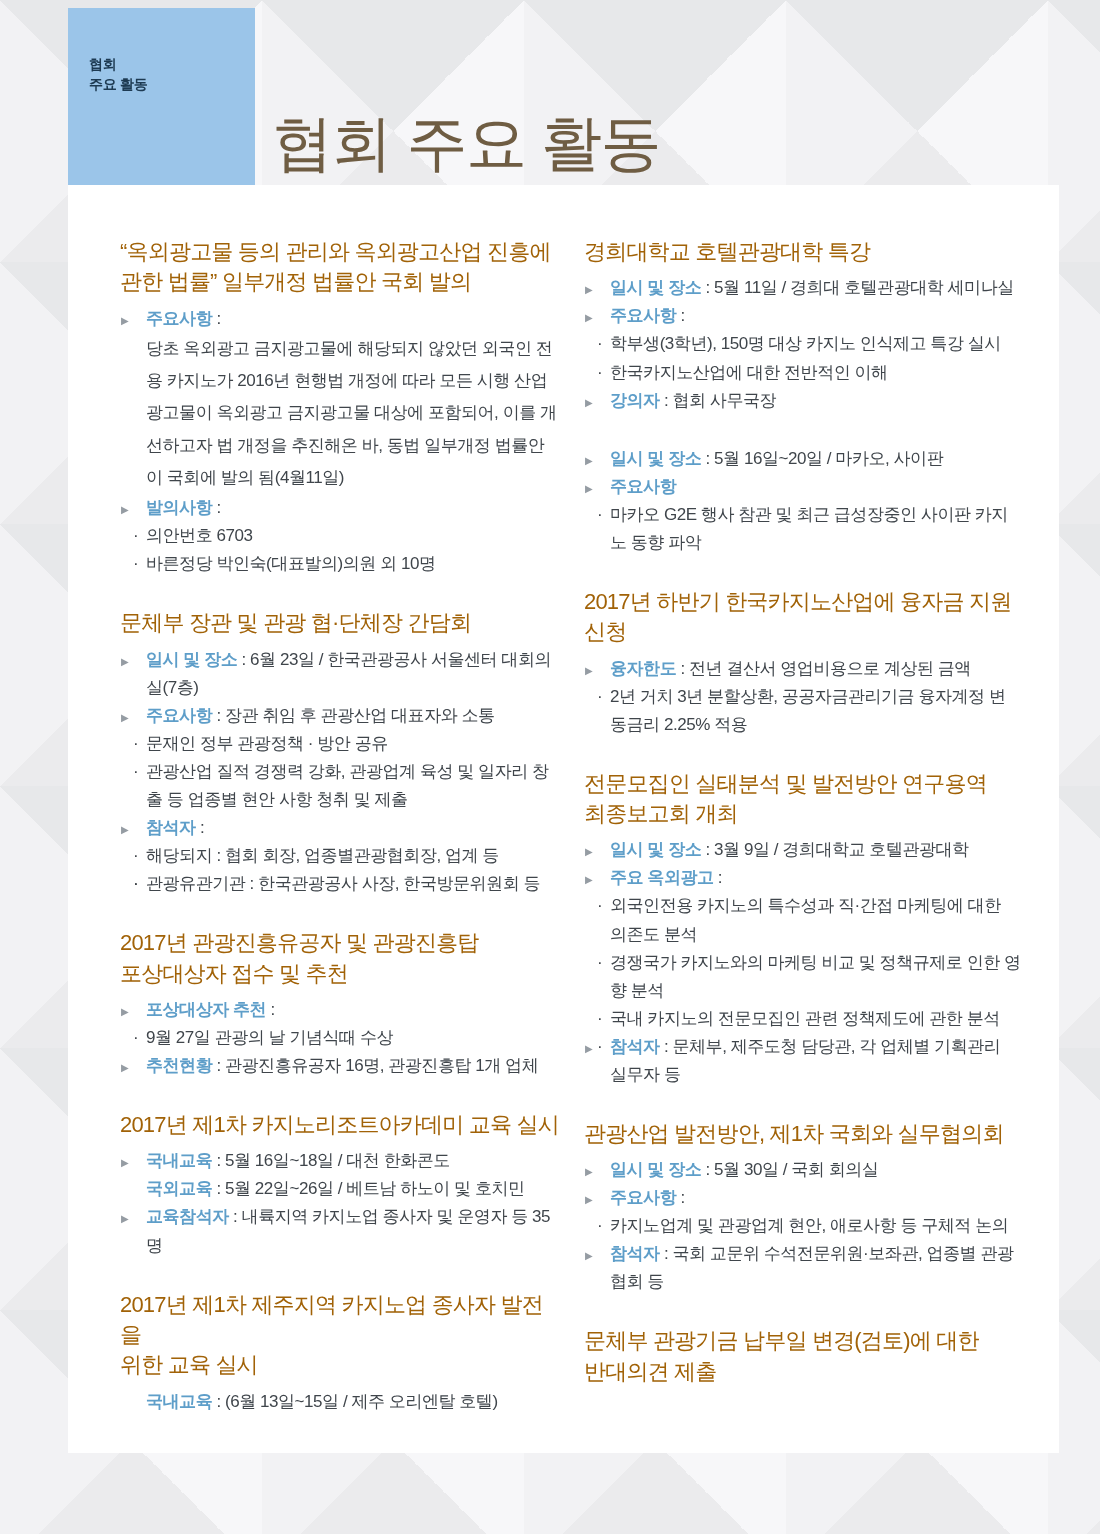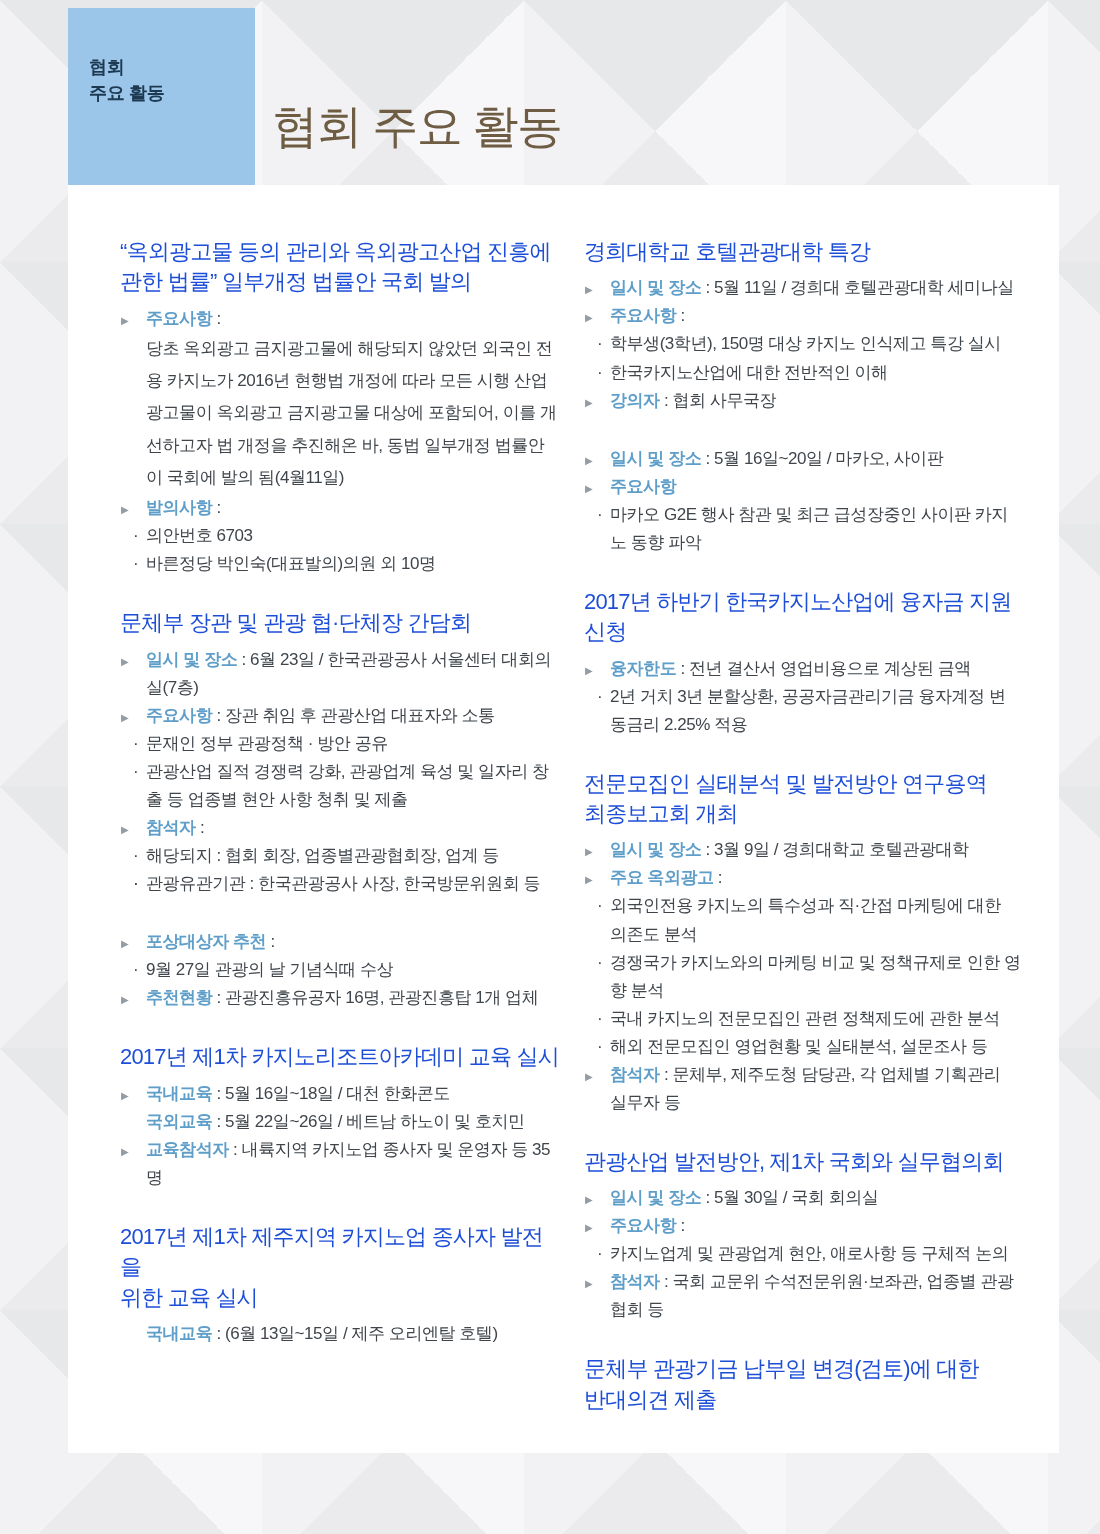--- a/index.html
+++ b/index.html
@@ -12,37 +12,37 @@
       #f7f7f9 0 90deg, #ebebed 90deg 180deg,
       #f2f2f4 180deg 270deg, #e7e8ea 270deg 360deg);
     background-size:262px 262px;
   }
   .tab{
     position:absolute; left:68px; top:8px; width:187px; height:177px;
     background:#9bc5e9; z-index:2;
   }
   .tab-text{
     position:absolute; left:21px; top:46px;
-    font-size:18px; font-weight:700; line-height:1.45;
+    font-size:14px; font-weight:700; line-height:1.45;
     color:#1d3a52; letter-spacing:-0.3px;
   }
   .page-title{
-    position:absolute; left:272px; top:96px;
-    font-size:46px; font-weight:400; color:#6f5d43;
+    position:absolute; left:272px; top:103px;
+    font-size:61px; font-weight:400; color:#6f5d43;
     letter-spacing:-1.5px; z-index:2;
   }
   .card{
     position:absolute; left:68px; top:185px; width:991px; height:1268px;
     background:#ffffff; overflow:hidden;
     padding:52px 38px 40px 52px;
   }
   .cols{ display:grid; grid-template-columns:440px 1fr; column-gap:24px; }
   .sec{ margin-bottom:30px; }
   .sec-title{
-    font-size:22px; font-weight:400; color:#1d4ed8;
+    font-size:22px; font-weight:400; color:#a16207;
     line-height:1.38; letter-spacing:-0.8px; margin-bottom:7px;
   }
   .item{
     position:relative; padding-left:26px;
     font-size:17px; line-height:1.65; color:#3f454b;
     letter-spacing:-0.45px;
   }
   .item .arrow{
     position:absolute; left:1px; top:8px;
     font-size:10px; color:#959ca3;
@@ -80,20 +80,21 @@
           <div class="item labeled"><span class="arrow">▶</span><span class="lbl">일시 및 장소</span><span class="rest"> : 6월 23일 / 한국관광공사 서울센터 대회의실(7층)</span></div>
           <div class="item labeled"><span class="arrow">▶</span><span class="lbl">주요사항</span><span class="rest"> : 장관 취임 후 관광산업 대표자와 소통</span></div>
           <div class="item bullet"><span class="dot">·</span><span>문재인 정부 관광정책 · 방안 공유</span></div>
           <div class="item bullet"><span class="dot">·</span><span>관광산업 질적 경쟁력 강화, 관광업계 육성 및 일자리 창출 등 업종별 현안 사항 청취 및 제출</span></div>
           <div class="item labeled"><span class="arrow">▶</span><span class="lbl">참석자</span><span class="rest"> :</span></div>
           <div class="item bullet"><span class="dot">·</span><span>해당되지 : 협회 회장, 업종별관광협회장, 업계 등</span></div>
           <div class="item bullet"><span class="dot">·</span></div>
           <div class="item bullet"><span class="dot">·</span><span>관광유관기관 : 한국관광공사 사장, 한국방문위원회 등</span></div>
         </section>
         <section class="sec">
+          <h2 class="sec-title">2017년 관광진흥유공자 및 관광진흥탑<br>포상대상자 접수 및 추천</h2>
           <div class="item labeled"><span class="arrow">▶</span><span class="lbl">포상대상자 추천</span><span class="rest"> :</span></div>
           <div class="item bullet"><span class="dot">·</span><span>9월 27일 관광의 날 기념식때 수상</span></div>
           <div class="item labeled"><span class="arrow">▶</span><span class="lbl">추천현황</span><span class="rest"> : 관광진흥유공자 16명, 관광진흥탑 1개 업체</span></div>
         </section>
         <section class="sec">
           <h2 class="sec-title">2017년 제1차 카지노리조트아카데미 교육 실시</h2>
           <div class="item labeled"><span class="arrow">▶</span><span class="lbl">국내교육</span><span class="rest"> : 5월 16일~18일 / 대천 한화콘도</span></div>
           <div class="item labeled"><span class="lbl">국외교육</span><span class="rest"> : 5월 22일~26일 / 베트남 하노이 및 호치민</span></div>
           <div class="item labeled"><span class="arrow">▶</span><span class="lbl">교육참석자</span><span class="rest"> : 내륙지역 카지노업 종사자 및 운영자 등 35명</span></div>
         </section>
@@ -121,21 +122,21 @@
           <div class="item labeled"><span class="arrow">▶</span><span class="lbl">융자한도</span><span class="rest"> : 전년 결산서 영업비용으로 계상된 금액</span></div>
           <div class="item bullet"><span class="dot">·</span><span>2년 거치 3년 분할상환, 공공자금관리기금 융자계정 변동금리 2.25% 적용</span></div>
         </section>
         <section class="sec">
           <h2 class="sec-title">전문모집인 실태분석 및 발전방안 연구용역<br>최종보고회 개최</h2>
           <div class="item labeled"><span class="arrow">▶</span><span class="lbl">일시 및 장소</span><span class="rest"> : 3월 9일 / 경희대학교 호텔관광대학</span></div>
           <div class="item labeled"><span class="arrow">▶</span><span class="lbl">주요 옥외광고</span><span class="rest"> :</span></div>
           <div class="item bullet"><span class="dot">·</span><span>외국인전용 카지노의 특수성과 직·간접 마케팅에 대한 의존도 분석</span></div>
           <div class="item bullet"><span class="dot">·</span><span>경쟁국가 카지노와의 마케팅 비교 및 정책규제로 인한 영향 분석</span></div>
           <div class="item bullet"><span class="dot">·</span><span>국내 카지노의 전문모집인 관련 정책제도에 관한 분석</span></div>
-          <div class="item bullet"><span class="dot">·</span><span>해외 전문모집인 영업현황 및 실태분석, 설문조사 등</span></div>
+          <div class="item bullet"><span class="dot">·</span></div>
           <div class="item labeled"><span class="arrow">▶</span><span class="lbl">참석자</span><span class="rest"> : 문체부, 제주도청 담당관, 각 업체별 기획관리 실무자 등</span></div>
         </section>
         <section class="sec">
           <h2 class="sec-title">관광산업 발전방안, 제1차 국회와 실무협의회</h2>
           <div class="item labeled"><span class="arrow">▶</span><span class="lbl">일시 및 장소</span><span class="rest"> : 5월 30일 / 국회 회의실</span></div>
           <div class="item labeled"><span class="arrow">▶</span><span class="lbl">주요사항</span><span class="rest"> :</span></div>
           <div class="item bullet"><span class="dot">·</span><span>카지노업계 및 관광업계 현안, 애로사항 등 구체적 논의</span></div>
           <div class="item labeled"><span class="arrow">▶</span><span class="lbl">참석자</span><span class="rest"> : 국회 교문위 수석전문위원·보좌관, 업종별 관광협회 등</span></div>
         </section>
         <section class="sec">

